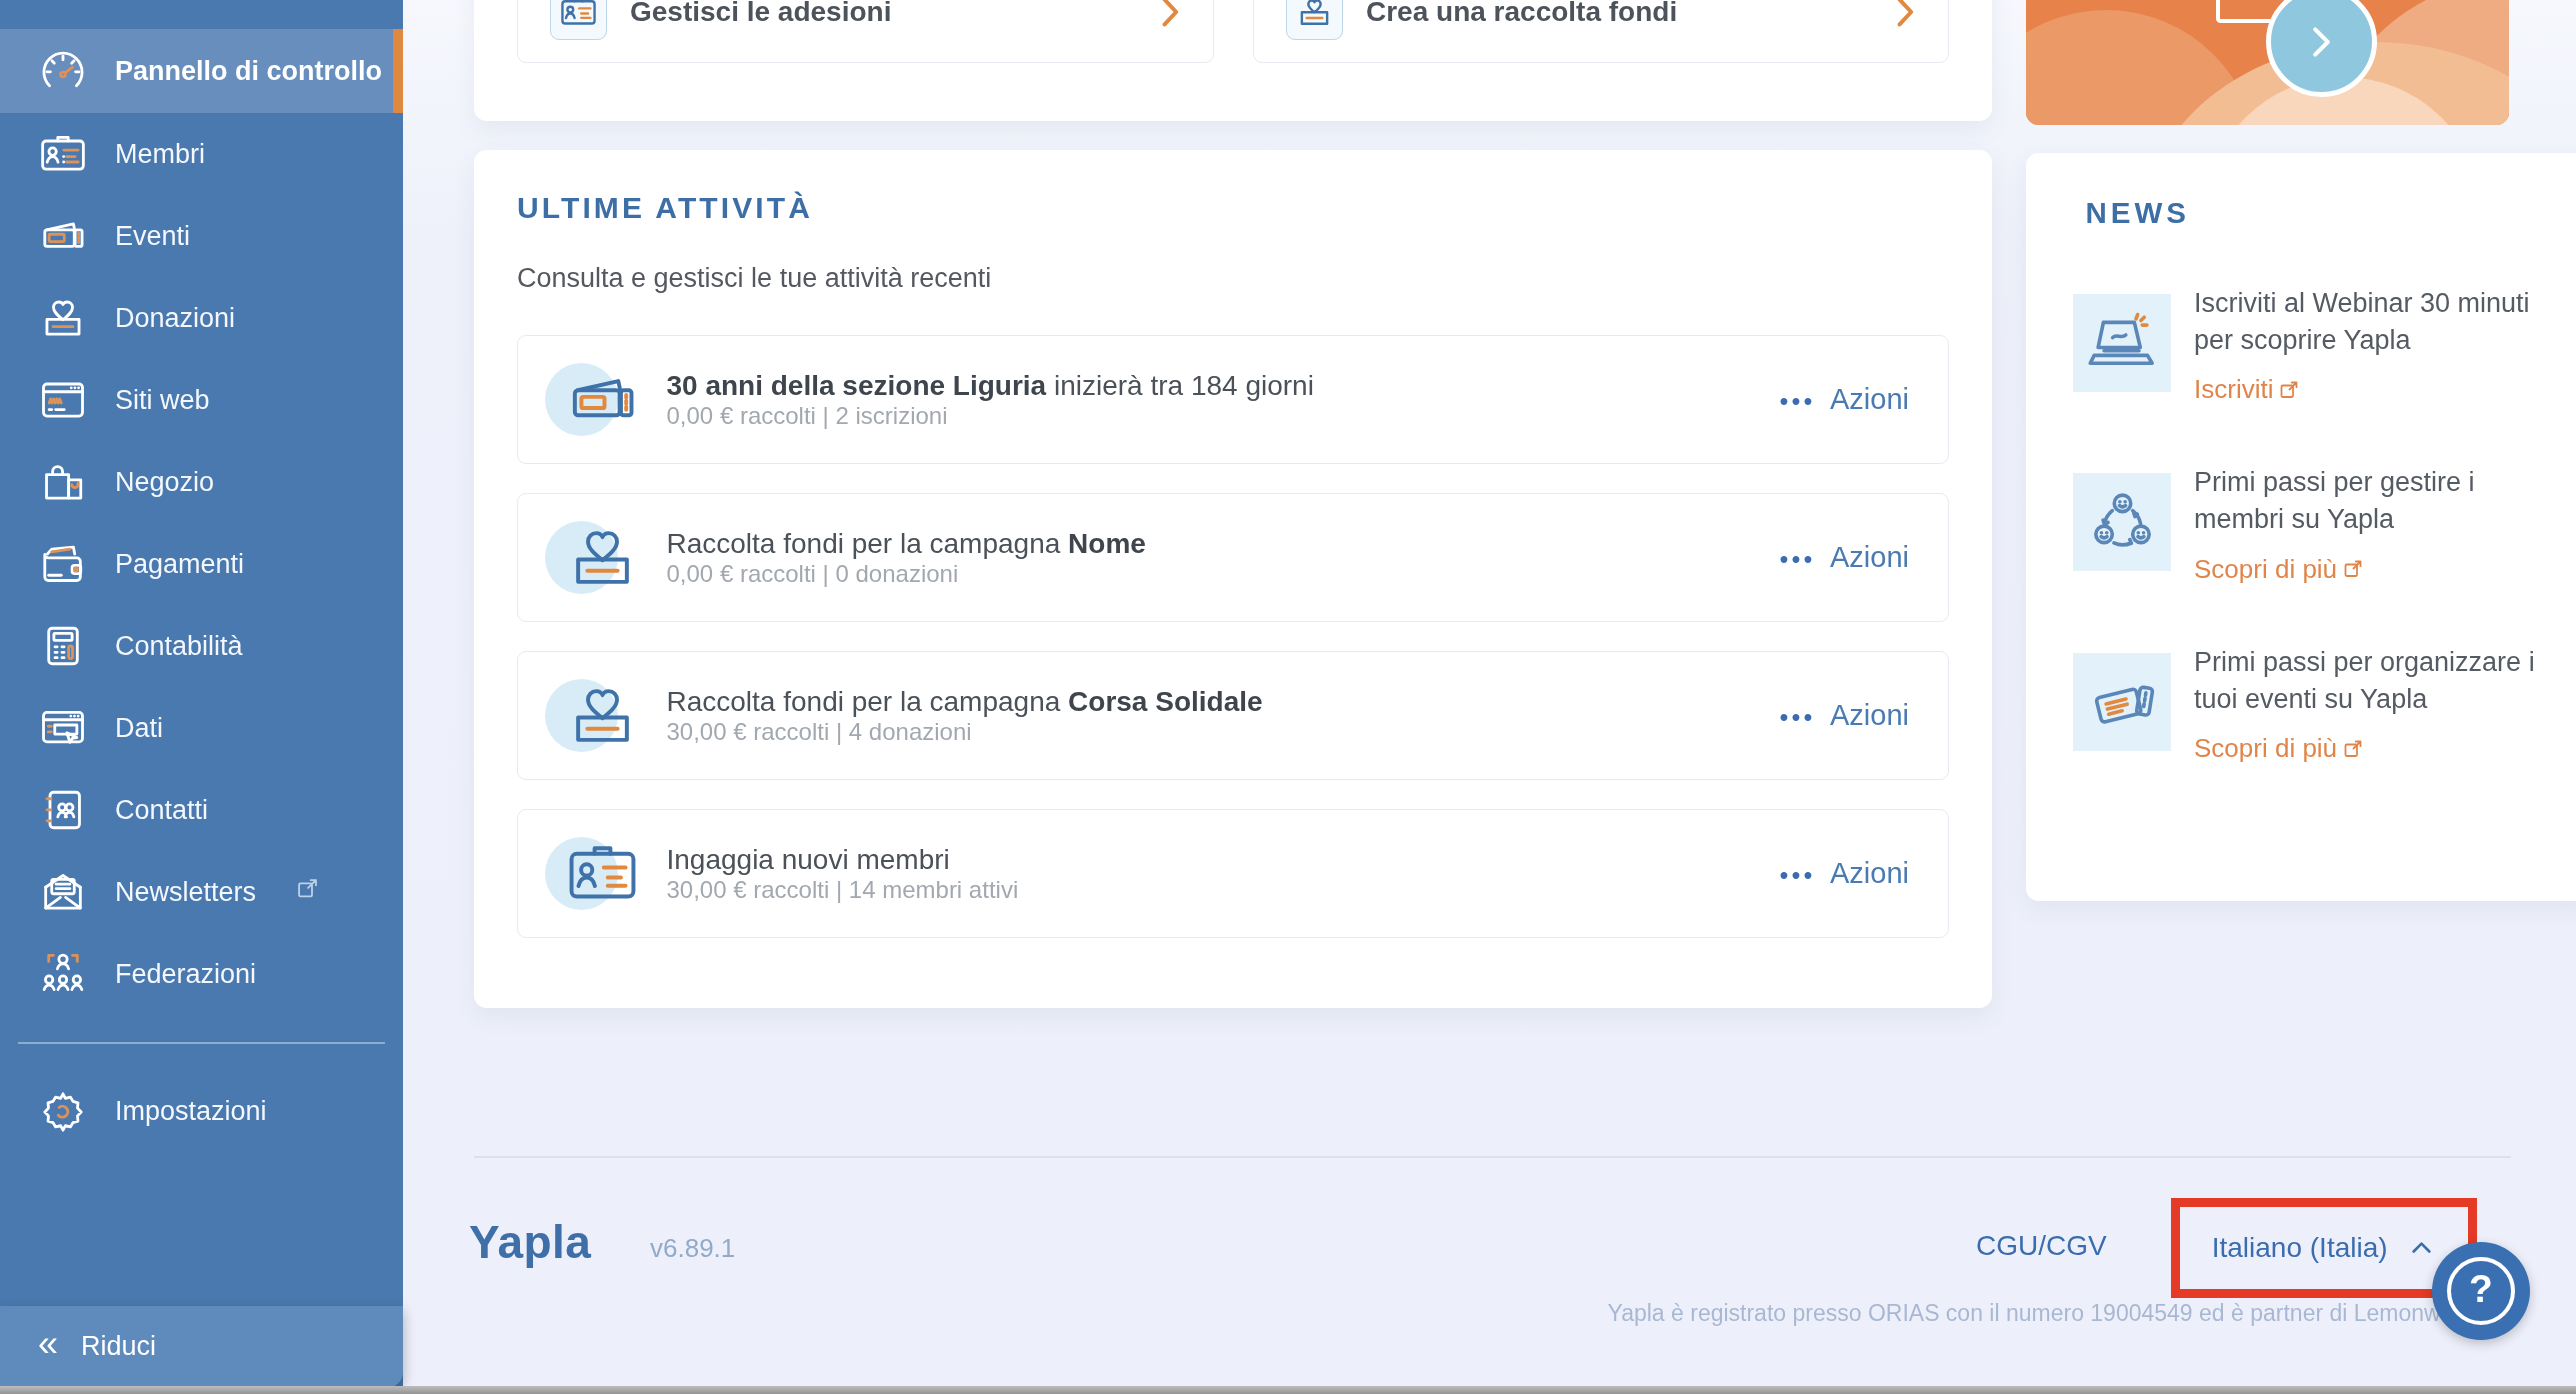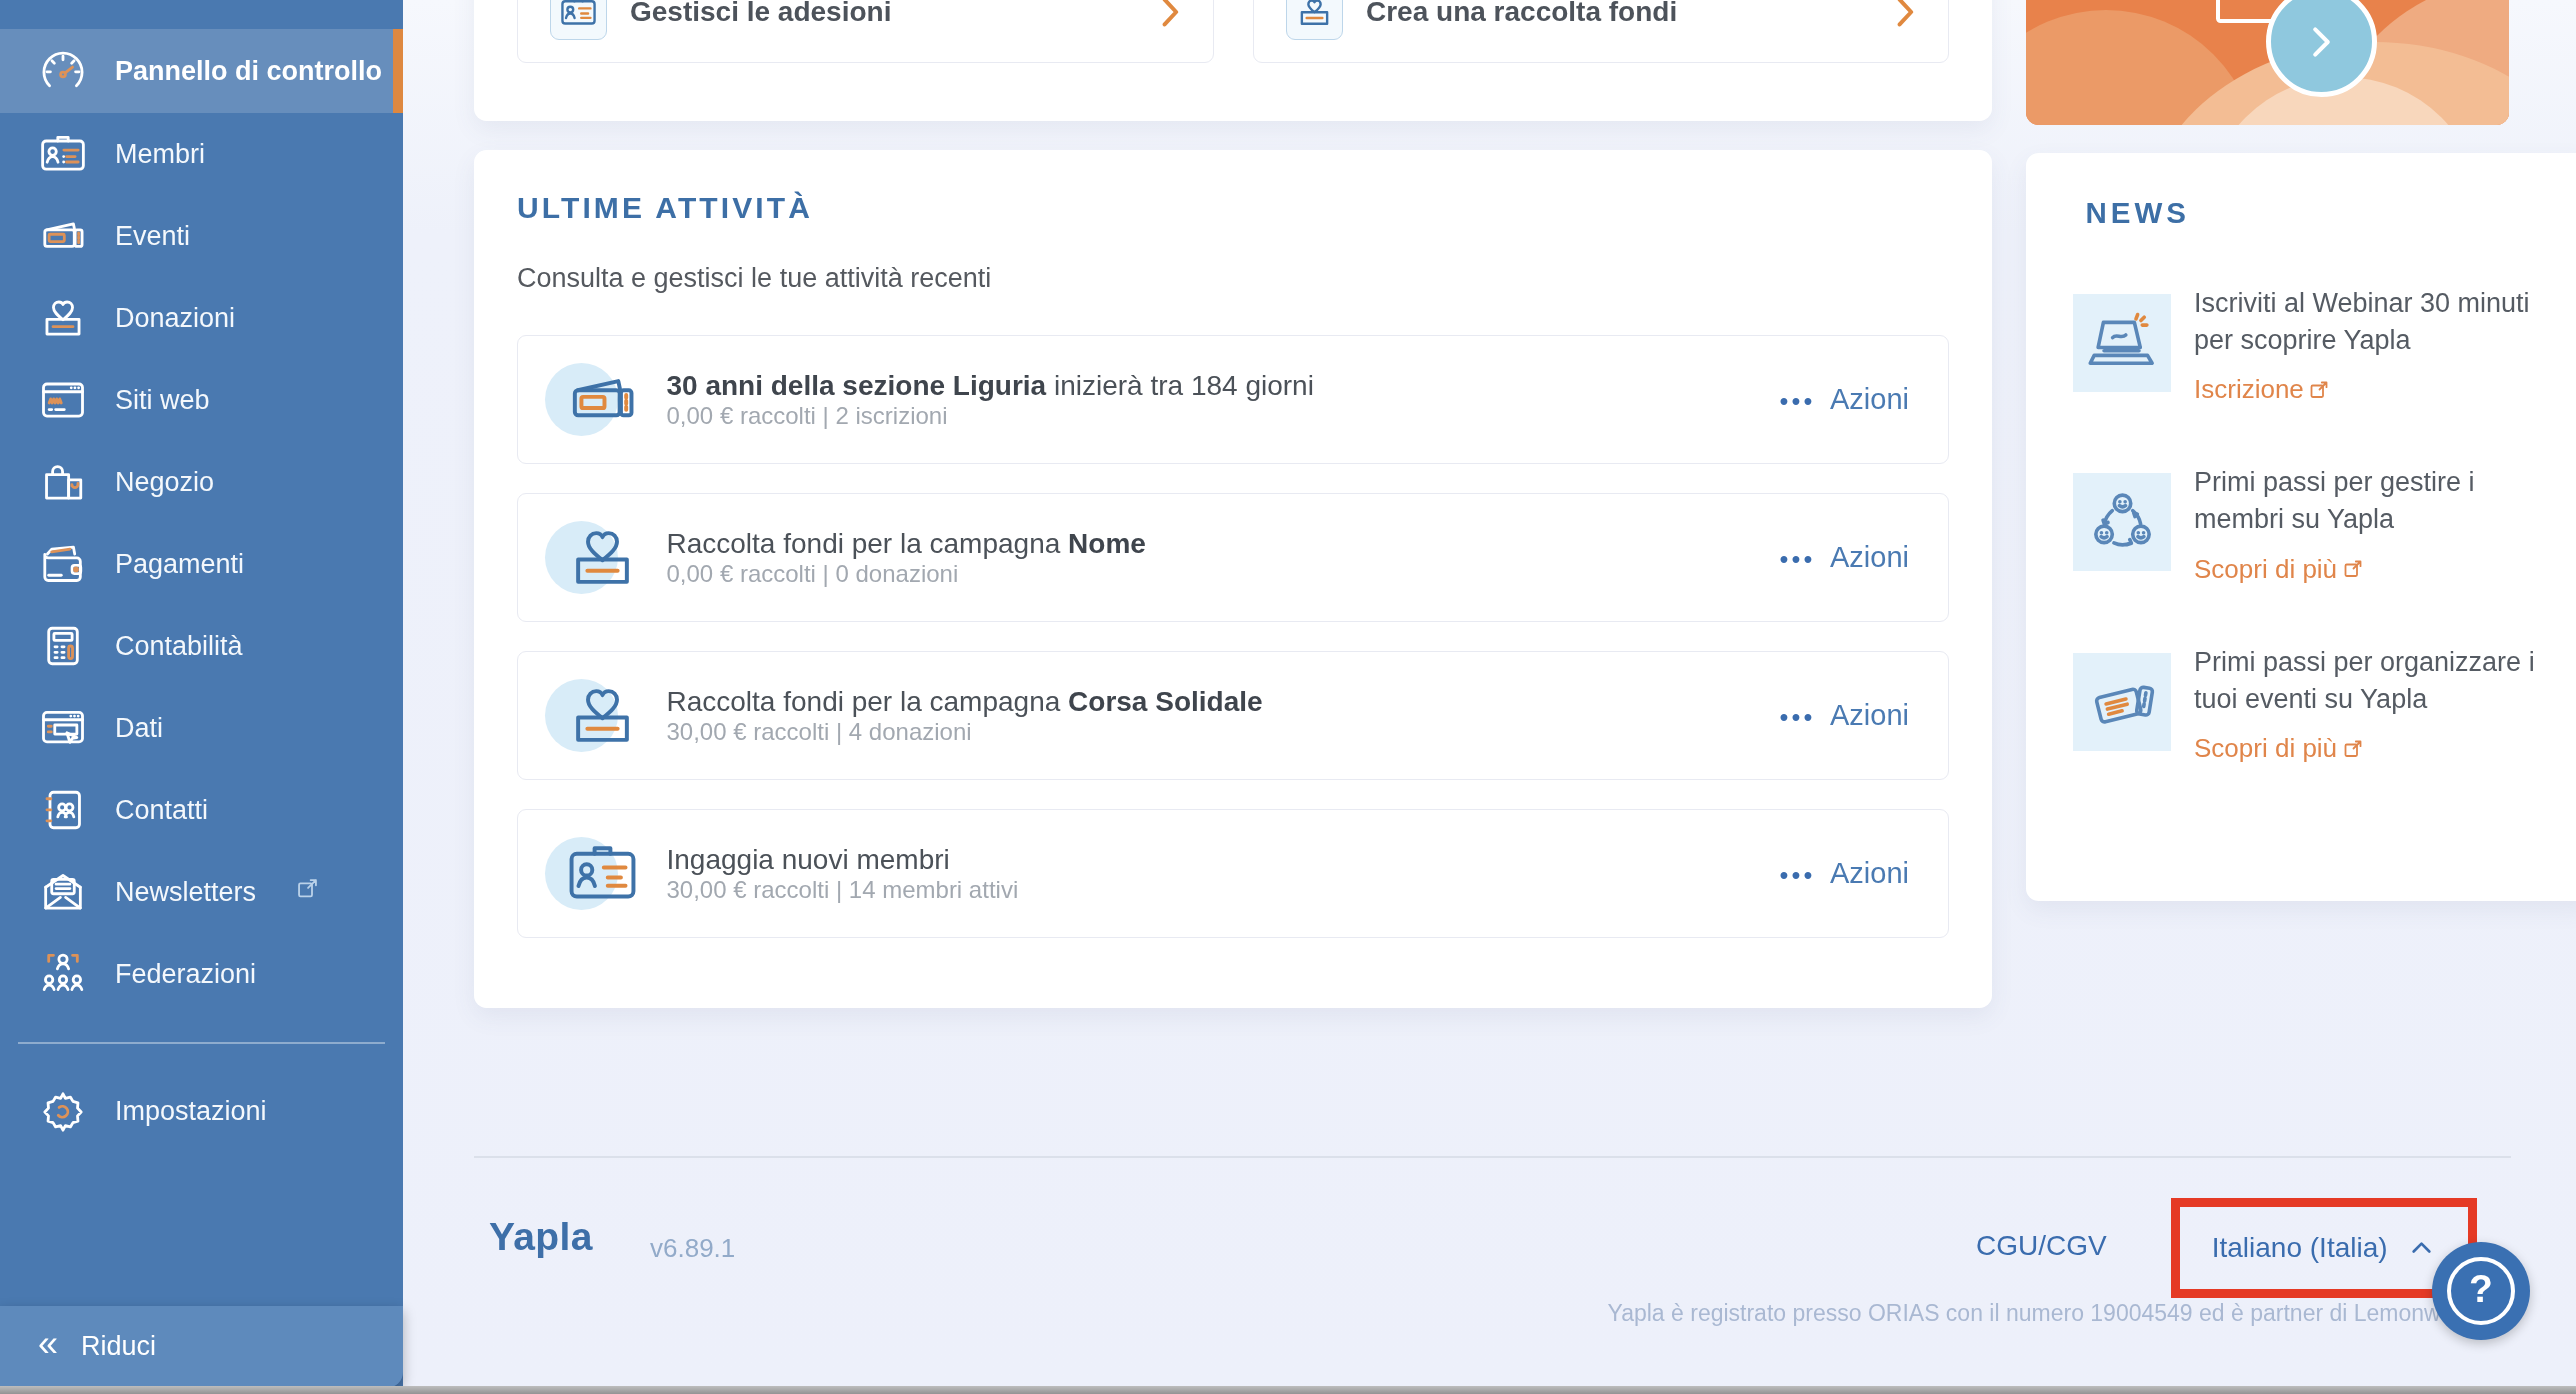--- a/index.html
+++ b/index.html
@@ -78,21 +78,21 @@
   .news-thumb{width:98px;height:98px;background:#e3f1fa;flex-shrink:0;display:flex;align-items:center;justify-content:center;margin-top:9px;}
   .news-thumb svg{width:79px;height:79px;fill:none;stroke:#5a87b8;stroke-width:1.1;stroke-linecap:round;stroke-linejoin:round;}
   .news-thumb svg .o{stroke:#e0893f;}
   .news-body{display:flex;flex-direction:column;}
   .news-item-title{font-size:27px;color:#555b63;line-height:1.36;}
   .news-link{margin-top:16px;display:inline-flex;align-items:center;gap:3.6px;color:#e0854a;font-size:26px;cursor:pointer;}
   .news-link svg{width:24px;height:24px;fill:none;stroke:#e0854a;stroke-width:1.8;stroke-linecap:round;stroke-linejoin:round;}
 
   
   .footer-divider{position:absolute;left:474px;top:1156px;width:2037px;height:1.8px;background:#dbe0ea;}
-  .logo{position:absolute;left:489px;top:1215px;font-size:39px;font-weight:bold;color:#3e6fa8;letter-spacing:0.4px;}
+  .logo{position:absolute;left:469px;top:1215px;font-size:46px;font-weight:bold;color:#3e6fa8;letter-spacing:0.4px;}
   .version{position:absolute;left:650px;top:1233px;font-size:26px;color:#92aac9;}
   .cgu{position:absolute;left:1976px;top:1230px;font-size:28px;color:#3a6cae;cursor:pointer;}
   .annotation-red{position:absolute;left:2162px;top:1198px;width:306px;height:100px;border:9px solid #e53a25;
     display:flex;align-items:center;justify-content:center;z-index:5;margin-left:9px;}
   .lang-btn{display:flex;align-items:center;gap:19.7px;color:#3a6cae;font-size:28px;cursor:pointer;}
   .lang-btn svg{width:29px;height:29px;fill:none;stroke:#3a6cae;stroke-width:2.2;stroke-linecap:round;stroke-linejoin:round;}
   .orias{position:absolute;right:111px;top:1300px;font-size:23px;color:#a9b8d2;white-space:nowrap;z-index:4;}
   .help-btn{position:absolute;left:2432px;top:1242px;width:98px;height:98px;border-radius:50%;background:#3a70b2;
     display:flex;align-items:center;justify-content:center;z-index:6;box-shadow:0 3.6px 10.7px rgba(0,0,0,.22);cursor:pointer;}
   .help-ring{width:68px;height:68px;border:4.5px solid #fff;border-radius:50%;display:flex;align-items:center;justify-content:center;}
@@ -476,21 +476,21 @@
               <path d="M3.4 15.6h16.2l1.4 2.4H2.2z"></path>
               <path d="M6.4 14.2h10.6"></path>
               <g class="o">
                 <path d="M16.6 3.2l-.5 1.3M18.6 4l-1 1M19.4 6.4h-1.4"></path>
               </g>
             </svg>
         </span>
         <div class="news-body">
           <div class="news-item-title">Iscriviti al Webinar 30 minuti per scoprire Yapla</div>
           <span class="news-link">
-            <span>Iscrizione</span>
+            <span>Iscriviti</span>
             <svg viewBox="0 0 24 24">
                 <rect x="4.5" y="7.5" width="11.5" height="11.5" rx="1.2"></rect>
                 <path d="M12.5 11.5l7-7M14.8 4.5h4.7v4.7"></path>
               </svg>
           </span>
         </div>
       </div>
 
       <div class="news-item">
         <span class="news-thumb">

